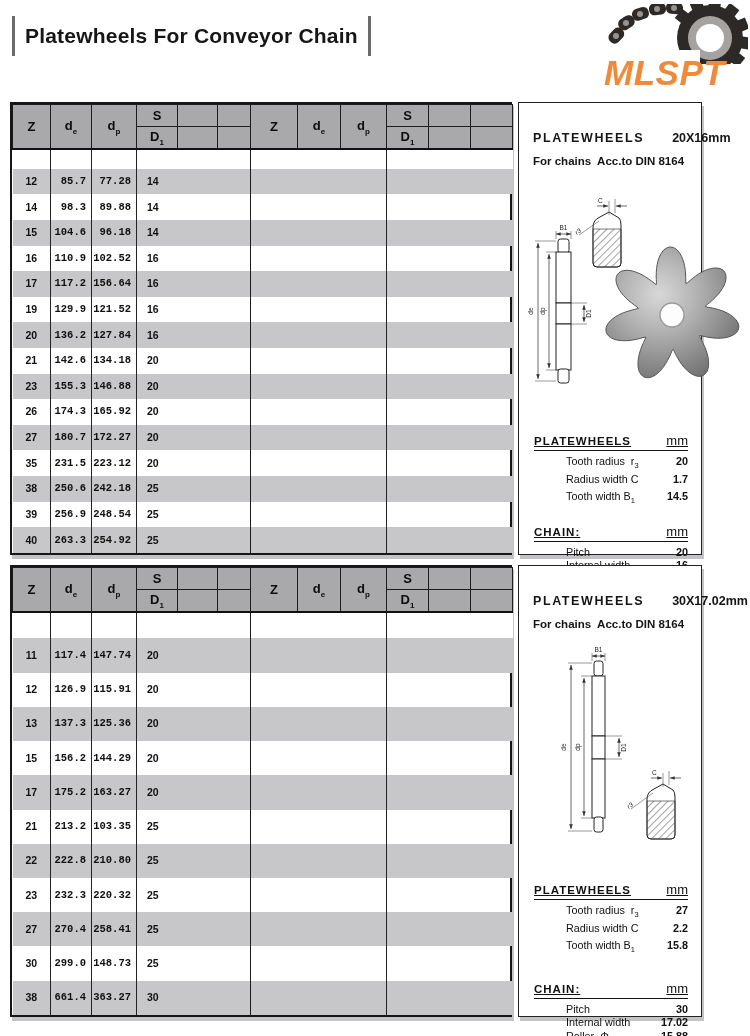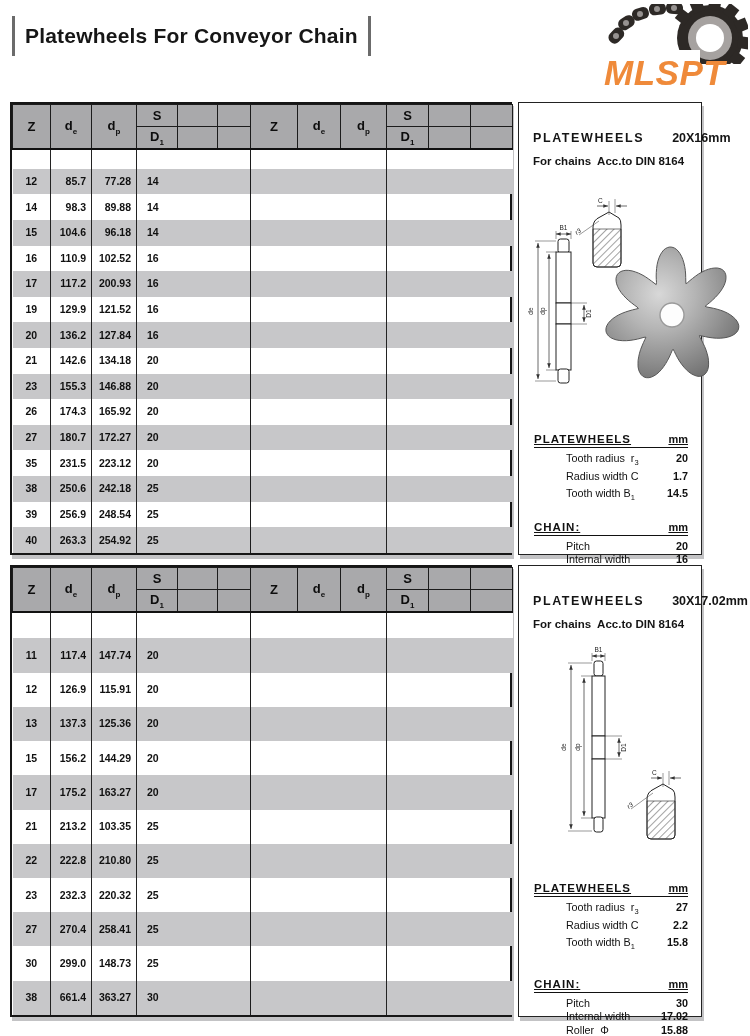--- a/index.html
+++ b/index.html
@@ -25,38 +25,38 @@
   
   table.data{border-collapse:collapse;table-layout:fixed;width:100%;height:100%;}
   table.data th,table.data td{padding:0;overflow:hidden;}
   thead th{background:#a9a9ab;border:1px solid #1c1c1c;border-bottom:2px solid #111;
            font-size:13px;font-weight:700;height:21px;color:#0d0d0d;}
   thead th sub{font-size:8px;font-weight:700;}
   thead th.hs,thead th.he{border-bottom:1px solid #1c1c1c;}
   thead th.hmid,tbody td.c-s{border-right:1.6px solid #1c1c1c;}
   tbody td{border:none;font-size:10.5px;font-weight:700;color:#101010;height:13px;line-height:13px;}
   tbody td.c-z{text-align:center;border-right:1.2px solid #232323;}
-  tbody td.c-de,tbody td.c-dp{text-align:right;padding-right:5px;border-right:1.2px solid #232323;}
+  tbody td.c-de,tbody td.c-dp{text-align:right;padding-right:5px;border-right:1.2px solid #232323;font-family:Liberation Mono, monospace;}
   tbody td.c-s{text-align:left;padding-left:10px;}
   tbody td.c-mid{border-right:1.2px solid #232323;}
   tbody tr.stripe td{background:#c7c7c9;}
   tbody tr.spacer td{height:9px;background:#fff;}
   tbody tr.filler td{height:auto;background:#fff;}
 
   
   .p-title{position:absolute;left:14px;top:28px;display:flex;gap:28px;align-items:baseline;}
   .p-name{font-size:12.5px;font-weight:600;letter-spacing:1.6px;color:#151515;}
   .p-size{font-size:12.5px;font-weight:700;color:#151515;}
   .p-sub{position:absolute;left:14px;top:52px;font-size:11.5px;font-weight:700;white-space:pre;color:#151515;}
   .drawing{position:absolute;left:0;}
   .spec{position:absolute;left:15px;right:13px;}
   .spec-h{display:flex;justify-content:space-between;align-items:baseline;
           border-bottom:1.8px solid #111;padding-bottom:2px;margin-bottom:4px;}
   .spec-h .t{font-size:11.5px;font-weight:700;letter-spacing:1px;text-decoration:underline;}
-  .spec-h .u{font-size:11px;font-weight:700;text-decoration:underline;}
+  .spec-h .u{font-size:13px;font-weight:400;text-decoration:underline;}
   .spec-row{display:flex;justify-content:space-between;font-size:10.8px;line-height:13.5px;color:#111;margin-left:32px;}
   .spec-row .lbl{white-space:pre;}
   .spec-row .val{font-weight:600;}
   .chain-sec{margin-top:16px;}
   #p2 .chain-sec{margin-top:24px;}
   sub{font-size:7.5px;}
 
   
   .dim{stroke:#444;stroke-width:.8;fill:none;}
   .ext{stroke:#555;stroke-width:.6;fill:none;}
@@ -183,21 +183,21 @@
             <td class="c-z">16</td>
             <td class="c-de">110.9</td>
             <td class="c-dp">102.52</td>
             <td class="c-s" colspan="3">16</td>
             <td class="c-mid" colspan="3"></td>
             <td colspan="3"></td>
           </tr>
           <tr class="stripe">
             <td class="c-z">17</td>
             <td class="c-de">117.2</td>
-            <td class="c-dp">200.93</td>
+            <td class="c-dp">156.64</td>
             <td class="c-s" colspan="3">16</td>
             <td class="c-mid" colspan="3"></td>
             <td colspan="3"></td>
           </tr>
           <tr>
             <td class="c-z">19</td>
             <td class="c-de">129.9</td>
             <td class="c-dp">121.52</td>
             <td class="c-s" colspan="3">16</td>
             <td class="c-mid" colspan="3"></td>

